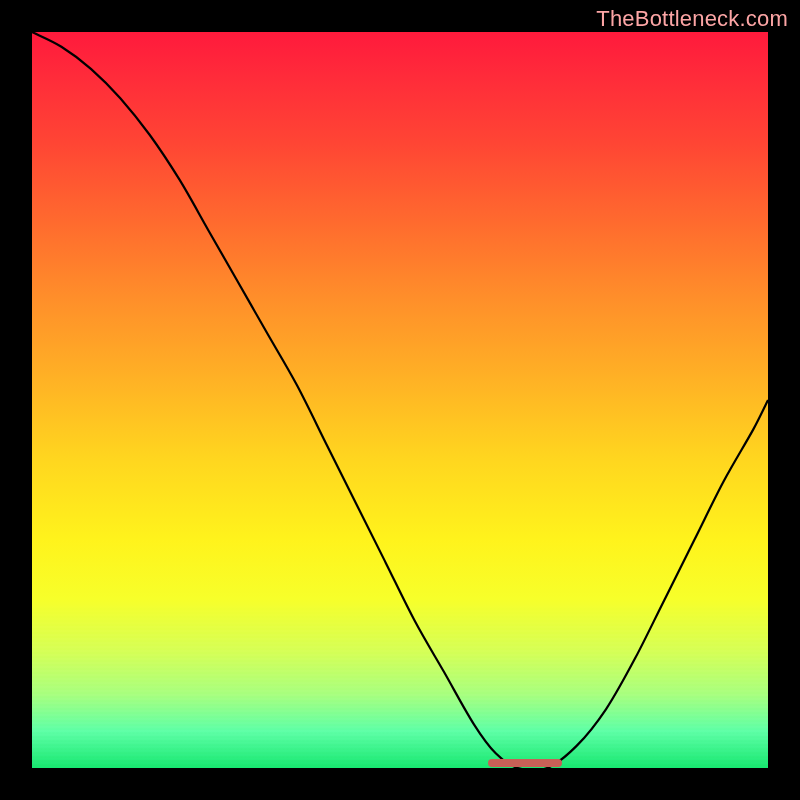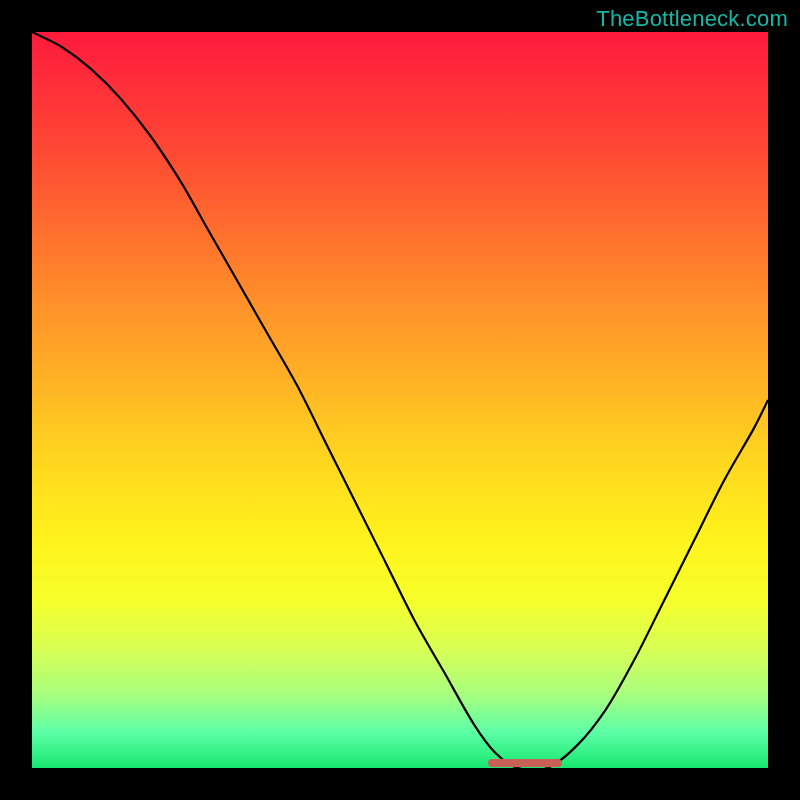--- a/index.html
+++ b/index.html
@@ -14,21 +14,21 @@
   .frame {
     position: relative;
     width: 800px;
     height: 800px;
     background: #000;
   }
   .watermark {
     position: absolute;
     top: 6px;
     right: 12px;
-    color: #14b8a6;
+    color: #fca5a5;
     font-size: 22px;
     font-weight: 500;
     letter-spacing: 0.2px;
     z-index: 10;
   }
   .plot-area {
     position: absolute;
     left: 32px;
     top: 32px;
     width: 736px;

